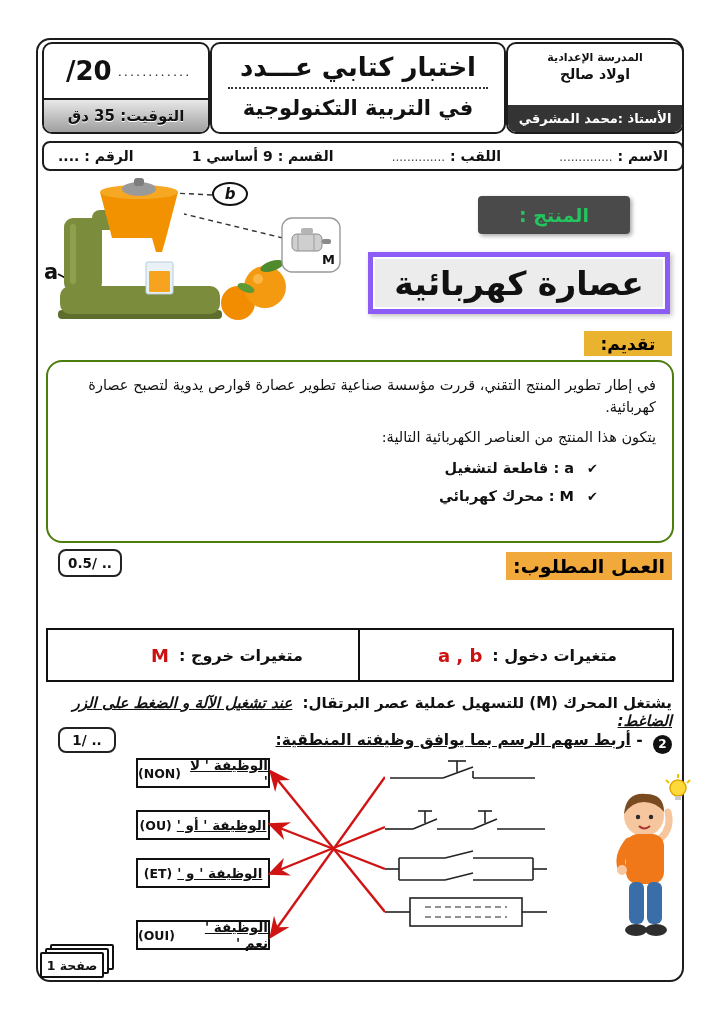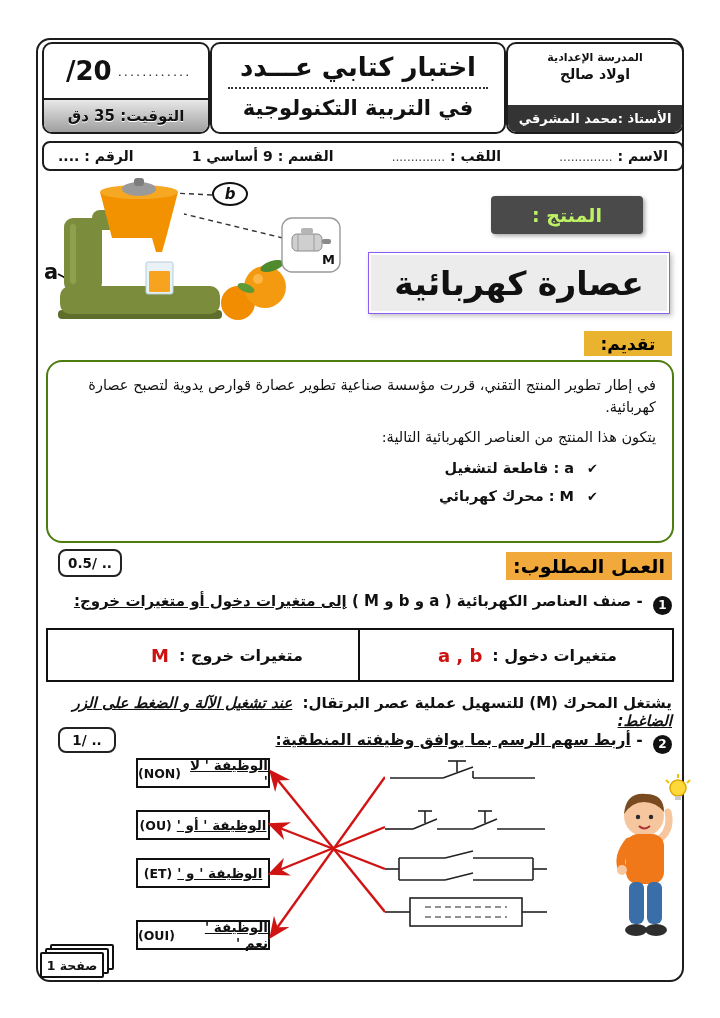--- a/index.html
+++ b/index.html
@@ -26,22 +26,22 @@
 
   
   .identity { left:42px; top:141px; width:642px; height:30px; border:2px solid #1c1c1c; border-radius:8px; display:flex; align-items:center; justify-content:space-between; padding:0 14px; font-size:14px; font-weight:700; background:#fff; }
   .identity .dots { font-weight:400; color:#444; letter-spacing:1px; font-size:12px; }
 
   
   .product-art { left:42px; top:176px; width:335px; height:158px; }
   .lbl-a { left:2px; top:84px; font-size:21px; font-weight:800; }
   .lbl-b { left:170px; top:6px; width:36px; height:24px; border:2px solid #111; border-radius:50%; background:#fff; display:flex; align-items:center; justify-content:center; font-size:15px; font-weight:800; font-style:italic; }
   .lbl-m { left:280px; top:76px; font-size:13px; font-weight:800; }
-  .product-label { left:478px; top:196px; width:152px; height:38px; background:#4a4a4a; color:#bef264; font-size:19px; font-weight:800; display:flex; align-items:center; justify-content:center; border-radius:4px; box-shadow:2px 2px 4px rgba(0,0,0,.35); letter-spacing:1px;margin-left:13px; }
-  .product-name { left:368px; top:252px; width:302px; height:62px; background:#ececec; border:1px solid #8b5cf6; box-shadow:inset 0 0 0 2px #fff, 2px 2px 5px rgba(0,0,0,.25); font-size:33px; font-weight:800; display:flex; align-items:center; justify-content:center; letter-spacing:1px; }
+  .product-label { left:478px; top:196px; width:152px; height:38px; background:#4a4a4a; color:#22c55e; font-size:19px; font-weight:800; display:flex; align-items:center; justify-content:center; border-radius:4px; box-shadow:2px 2px 4px rgba(0,0,0,.35); letter-spacing:1px; }
+  .product-name { left:368px; top:252px; width:302px; height:62px; background:#ececec; border:5px solid #8b5cf6; box-shadow:inset 0 0 0 2px #fff, 2px 2px 5px rgba(0,0,0,.25); font-size:33px; font-weight:800; display:flex; align-items:center; justify-content:center; letter-spacing:1px; }
 
   
   .sec-head { display:flex; align-items:center; justify-content:center; font-weight:800; color:#000000; }
   .intro-head { left:584px; top:331px; width:88px; height:25px; background:#E9B330; font-size:17px; }
   .intro-box { left:46px; top:360px; width:628px; height:183px; border:2px solid #4d7c0f; border-radius:16px; padding:12px 16px 8px; font-size:14.5px; line-height:1.55; text-align:right; }
   .intro-box p { margin-bottom:7px; }
   .chk-item { margin-right:58px; line-height:1.9; font-size:14.5px; font-weight:600; }
   .chk { margin-left:8px; font-size:13px; }
 
   
@@ -174,25 +174,20 @@
     </div>
     <div class="chk-item">
       <span class="chk">✔</span>
       <span>M : محرك كهربائي</span>
     </div>
   </div>
 
   <div class="abs sec-head work-head" dir="rtl">العمل المطلوب:</div>
   <div class="abs score-badge s1" dir="ltr">0.5/ ..</div>
 
-  <div class="abs q q1" dir="rtl">
-    <span class="qnum">1</span>
-    <span>- صنف العناصر الكهربائية ( a و b و M )</span>
-    <span class="u">إلى متغيرات دخول أو متغيرات خروج:</span>
-  </div>
 
   <div class="abs vtable" dir="rtl">
     <div class="cell">
       <span class="tl">متغيرات دخول :</span>
       <span class="tv red">a , b</span>
     </div>
     <div class="cell">
       <span class="tl">متغيرات خروج :</span>
       <span class="tv red">M</span>
     </div>

